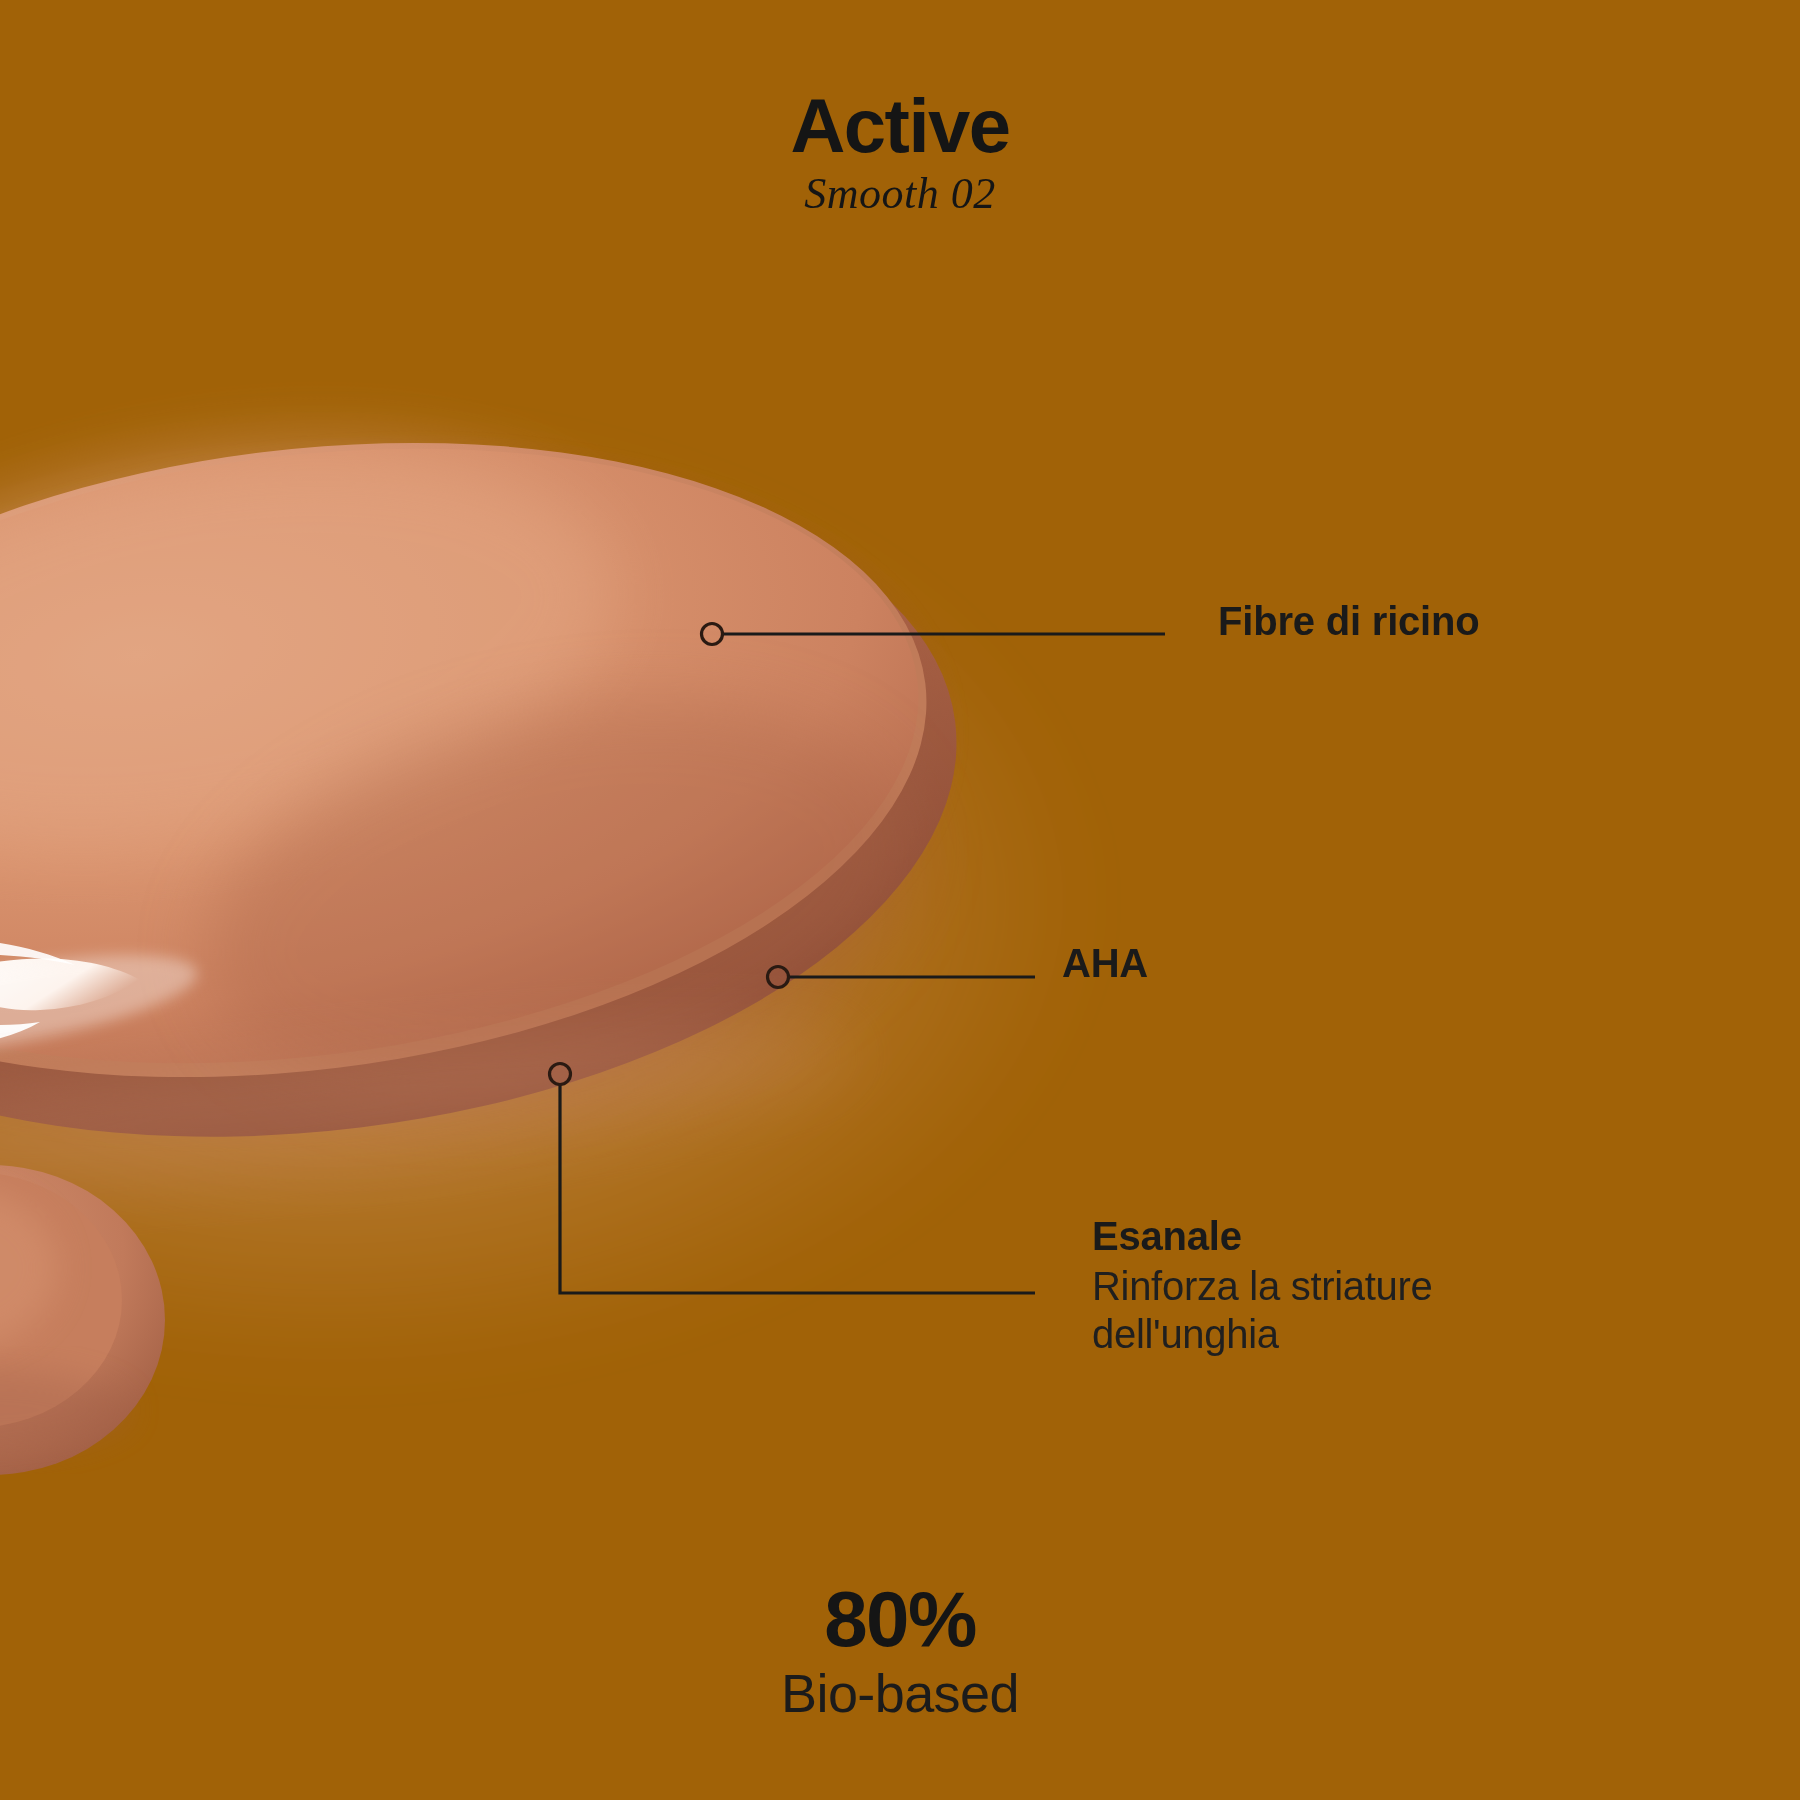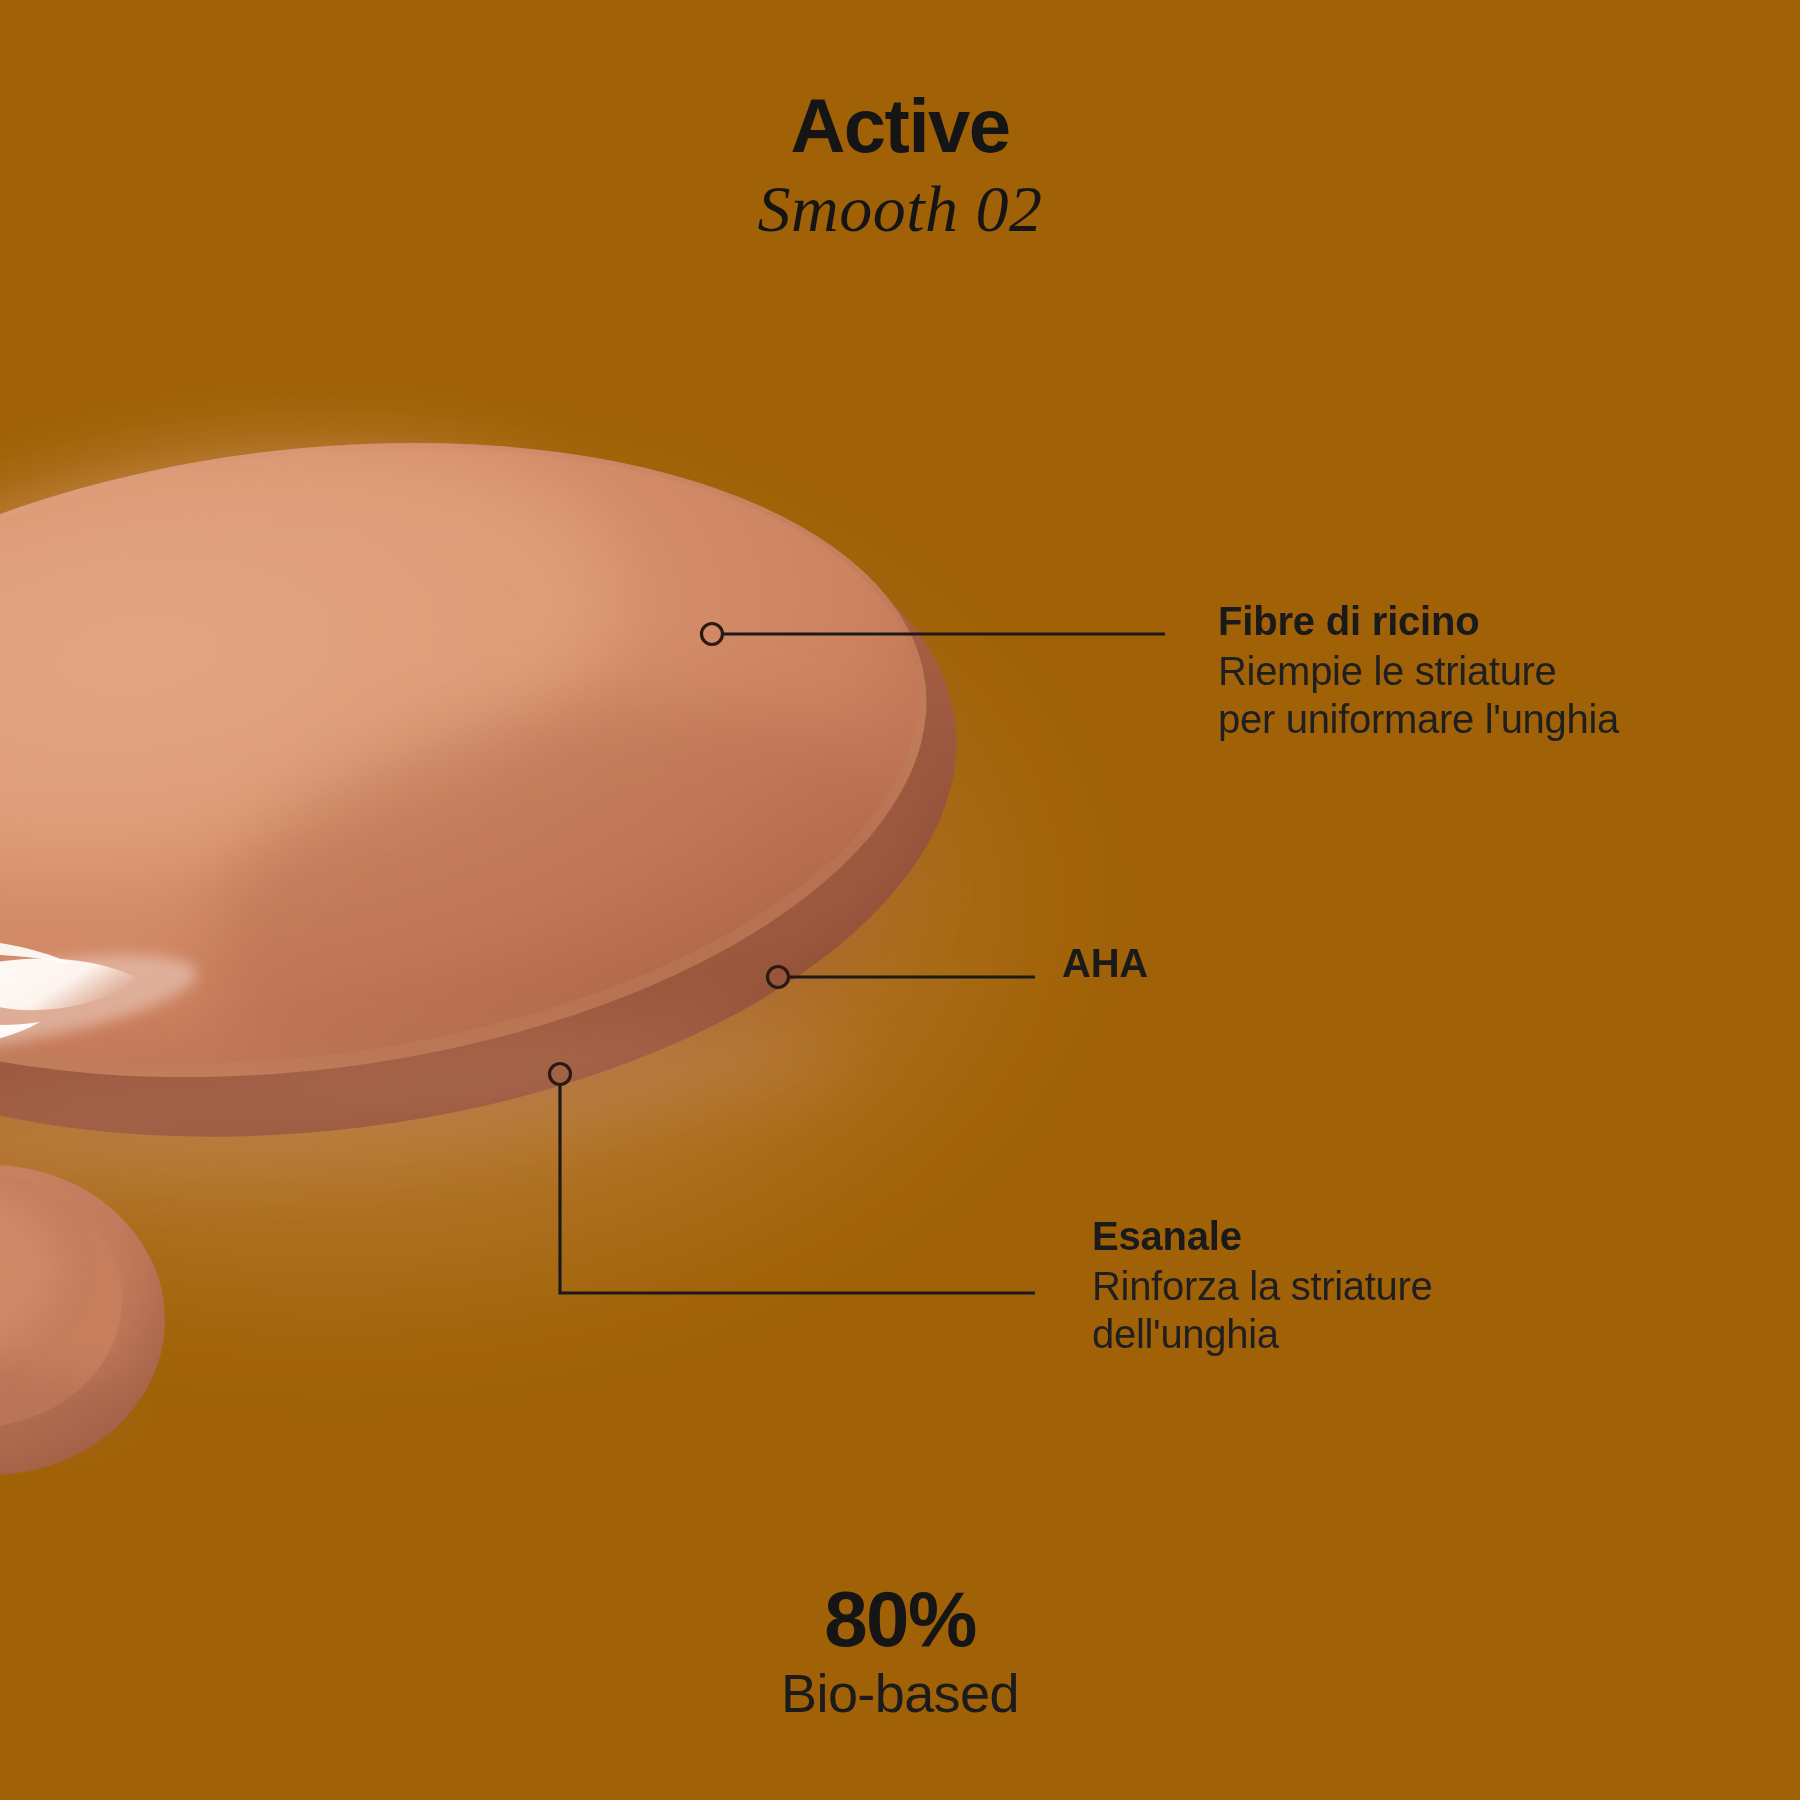--- a/index.html
+++ b/index.html
@@ -30,21 +30,21 @@
     font-weight: 700;
     font-size: 76px;
     letter-spacing: -1.5px;
     line-height: 1.0;
     color: #151515;
   }
   #sub-title {
     font-family: "Liberation Serif", serif;
     font-style: italic;
     font-weight: 400;
-    font-size: 66px;
+    font-size: 44px;
     line-height: 1.35;
     color: #151515;
     letter-spacing: 0.5px;
   }
 
   
   #art {
     position: absolute;
     left: 0;
     top: 0;
@@ -191,22 +191,20 @@
     </g>
   </svg>
 
   <div id="title-block">
     <div id="main-title">Active</div>
     <div id="sub-title">Smooth 02</div>
   </div>
 
   <div class="callout" id="callout-1">
     <div class="callout-title">Fibre di ricino</div>
-    <div class="callout-desc">Riempie le striature
-per uniformare l'unghia</div>
   </div>
 
   <div class="callout" id="callout-2">
     <div class="callout-title">AHA</div>
   </div>
 
   <div class="callout" id="callout-3">
     <div class="callout-title">Esanale</div>
     <div class="callout-desc">Rinforza la striature
 dell'unghia</div>

